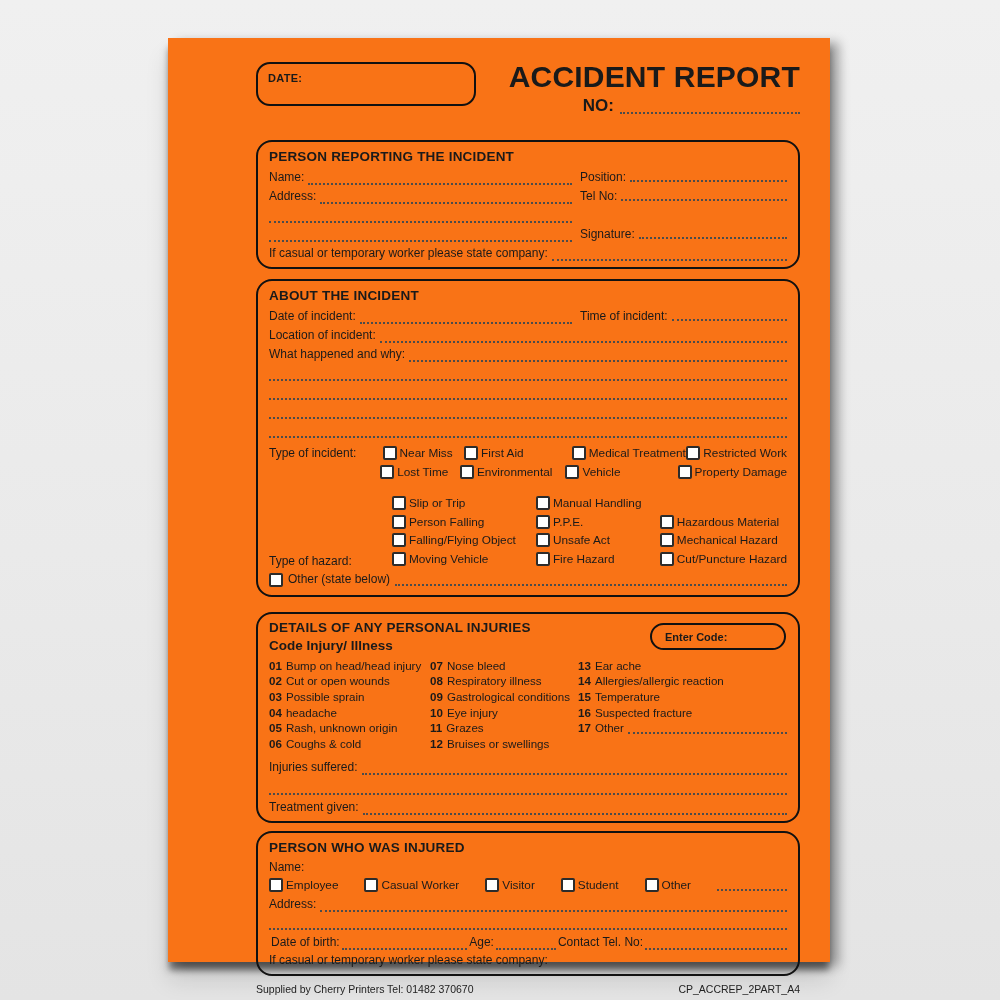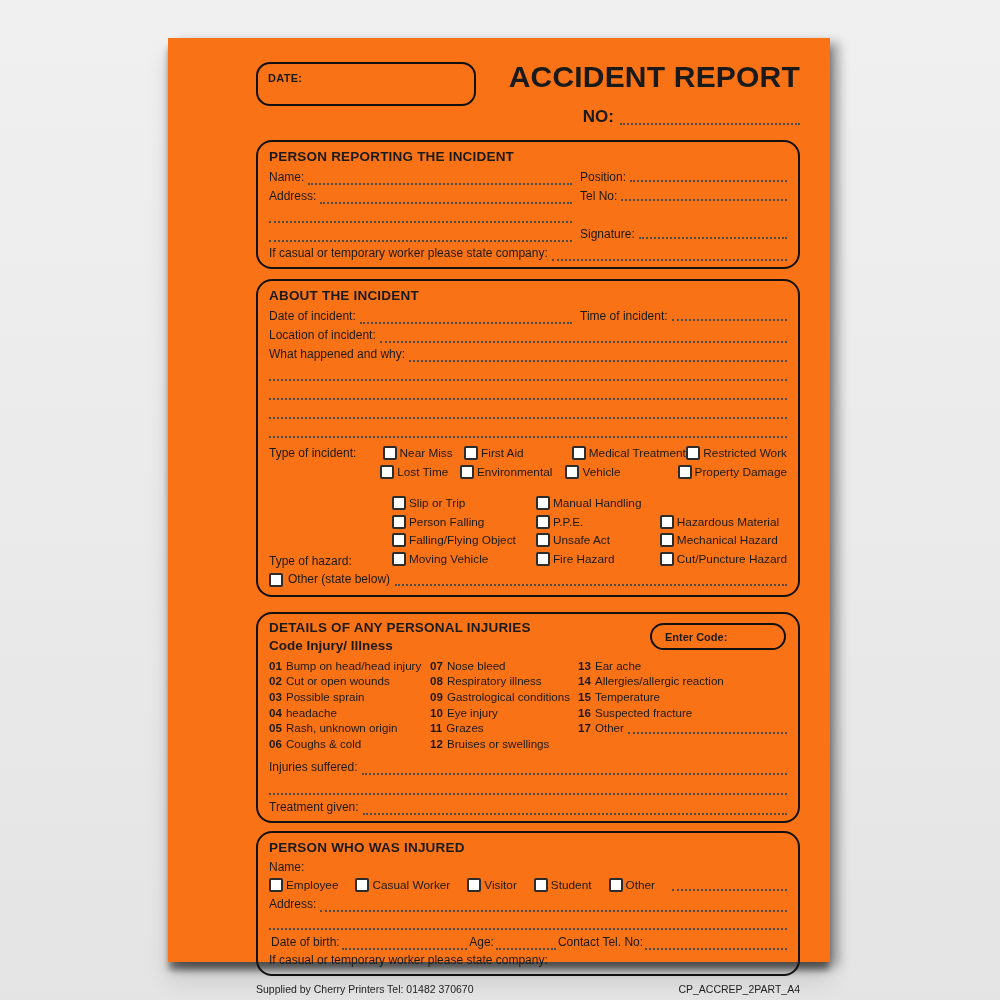--- a/index.html
+++ b/index.html
@@ -19,21 +19,21 @@
 
   
   .header { display:flex; justify-content:space-between; align-items:flex-start; height:78px; }
   .date-box {
     width:220px; height:44px; border:2.5px solid #111; border-radius:14px;
     padding:4px 0 0 10px;
   }
   .date-label { font-weight:bold; font-size:11px; letter-spacing:0.3px; }
   .title-block { flex:1; }
   .title { font-size:30px; line-height:30px; font-weight:bold; letter-spacing:0.2px; white-space:nowrap; text-align:right; }
-  .no-row { display:flex; justify-content:flex-end; align-items:flex-end; margin-top:16px; }
+  .no-row { display:flex; justify-content:flex-end; align-items:flex-end; margin-top:5px; }
   .no-label { font-weight:bold; font-size:17px; margin-right:6px; line-height:17px; }
 
   
   .dots { border-bottom:2px dotted #4c4c4c; height:12px; min-width:10px; }
   .fill { flex:1 1 auto; }
   .box { border:2.5px solid #111; border-radius:16px; padding:5px 11px 6px; width:544px; }
   .sec-heading { font-weight:bold; font-size:13.5px; line-height:19px; letter-spacing:0.2px; }
   .row { display:flex; align-items:flex-end; height:19px; }
   .lbl { font-size:12px; line-height:15px; white-space:nowrap; padding-right:4px; }
   .cell-l { display:flex; flex:0 0 58.5%; align-items:flex-end; }
@@ -70,21 +70,21 @@
   .codes-c1 { width:161px; } .codes-c2 { width:148px; } .codes-c3 { flex:1; }
   .code-item { height:15.7px; display:flex; align-items:flex-end; white-space:nowrap; }
   .code-num { font-weight:bold; margin-right:4px; }
   .inj-block { margin-top:5px; }
   .inj-block .row { height:20px; }
 
   
   .sec4 { margin-top:8px; }
   .sec4 .row { height:18px; }
   .name-row { height:16px; }
-  .cat-row { display:flex; align-items:center; height:19px; gap:8px; }
+  .cat-row { display:flex; align-items:center; height:19px; gap:17px; }
   .cat-row .cbi { margin-right:9px; }
   .cat-row .cbi:last-of-type { margin-right:0; }
   .dob-row { display:flex; align-items:flex-end; height:20px; }
   .d1 { flex:1.15; } .d2 { flex:0.55; } .d3 { flex:1.3; }
   .dob-row .lbl { padding-right:2px; padding-left:2px; }
 
   
   .footer { display:flex; justify-content:space-between; margin-top:7px; font-size:10.5px; color:#222; }
 </style>
 </head>

